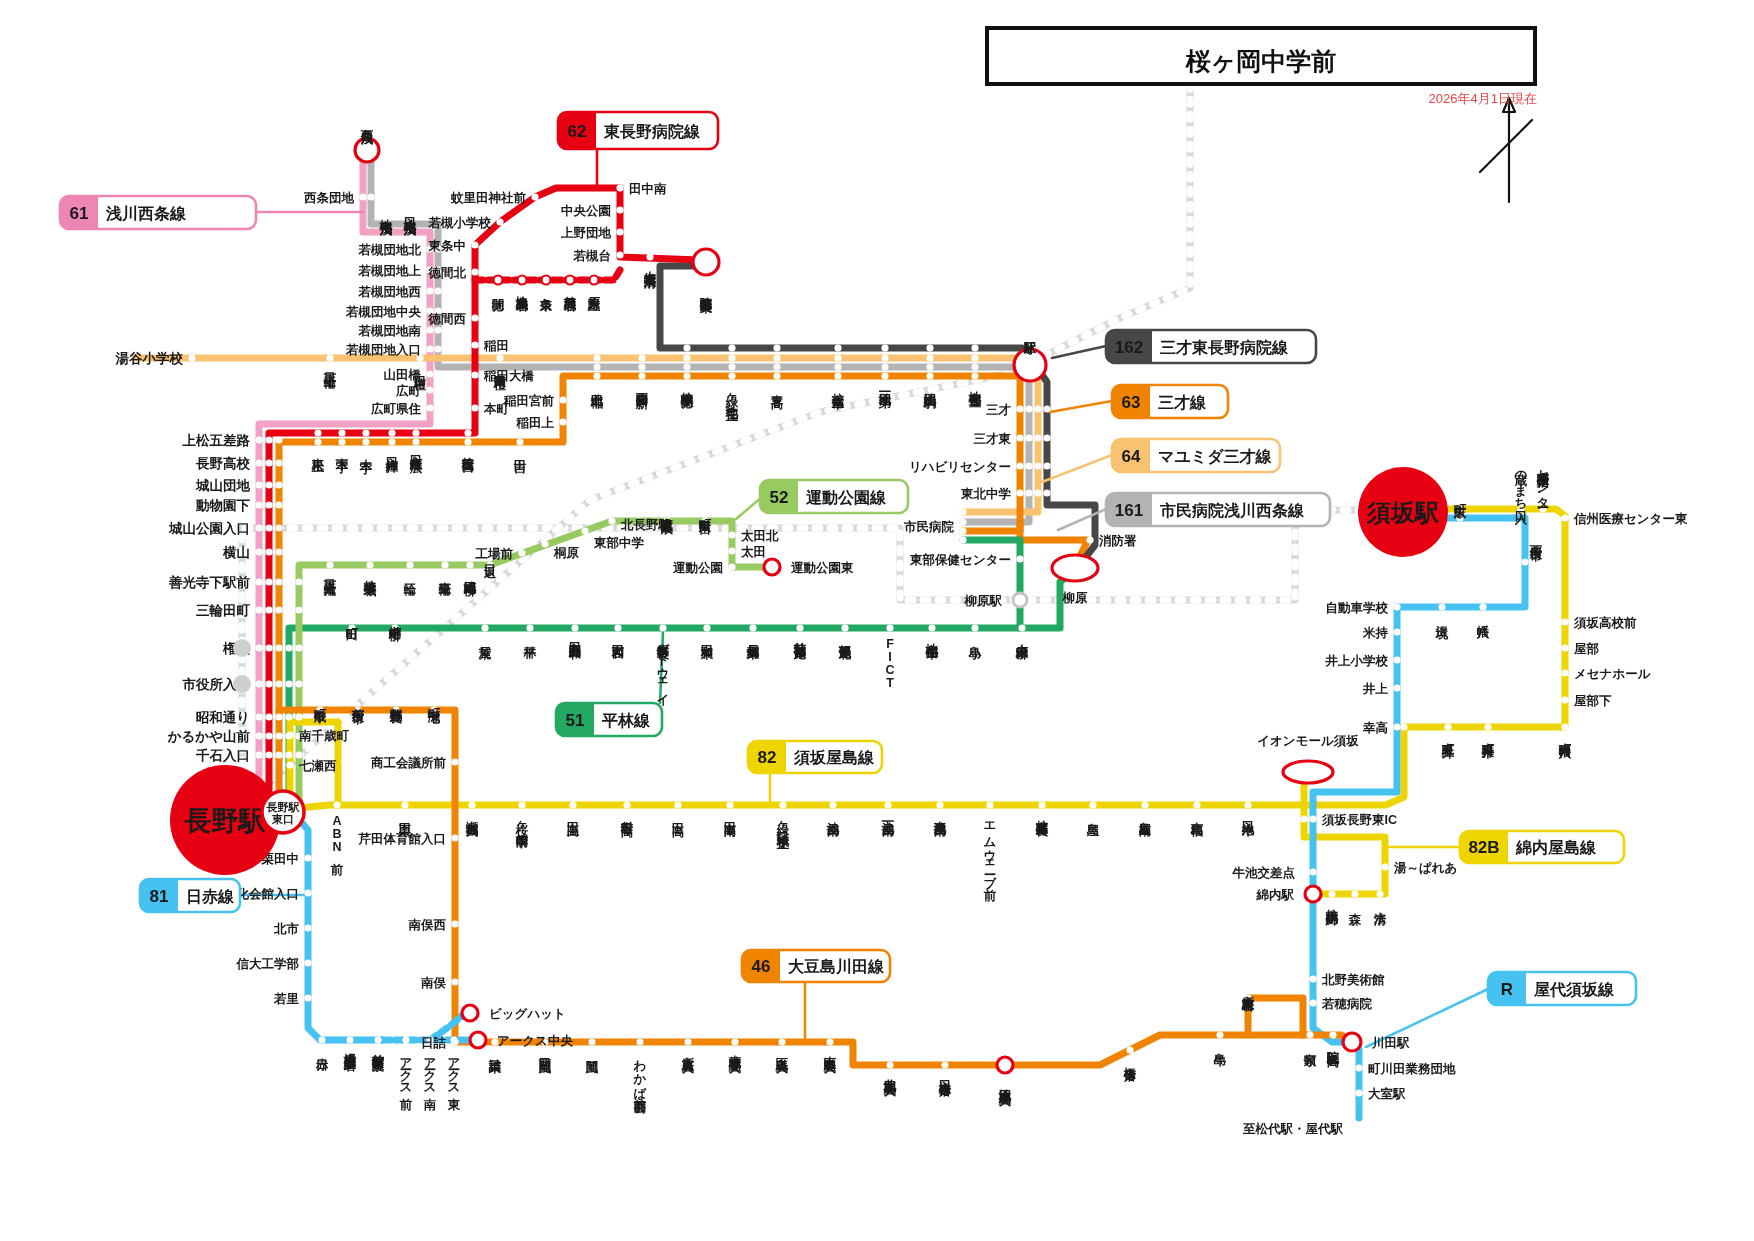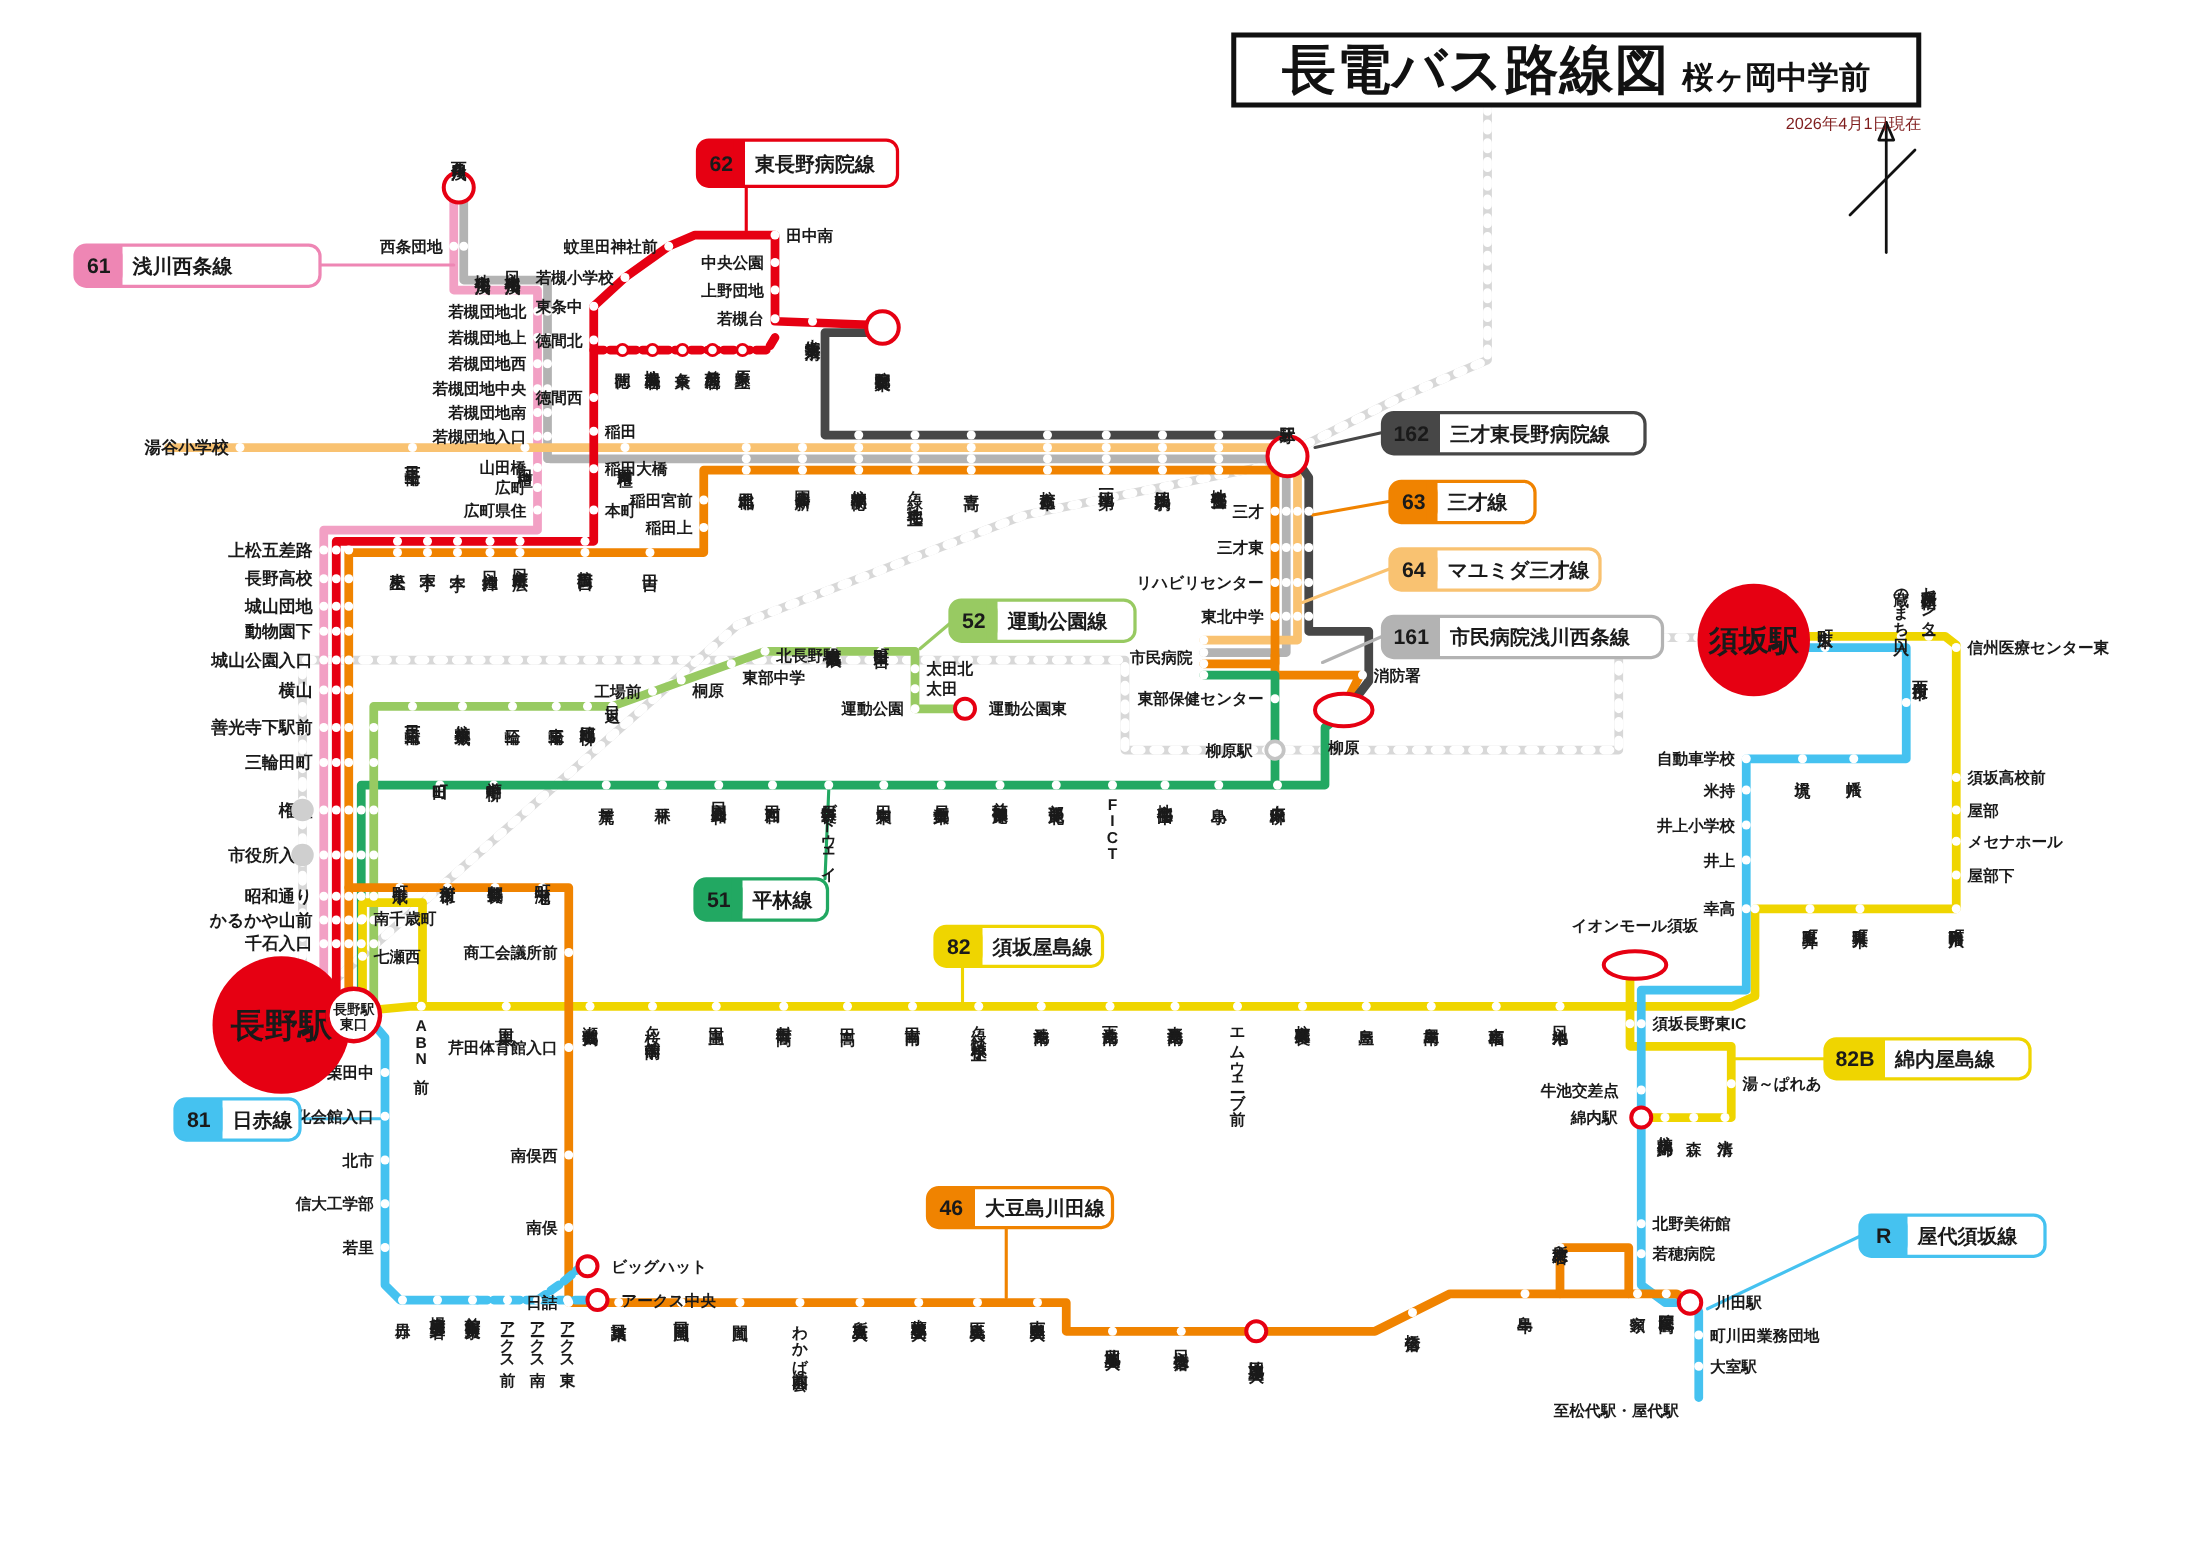--- a/index.html
+++ b/index.html
@@ -2,21 +2,21 @@
 <html><head>
 <meta charset="utf-8">
 <style>
   html,body{margin:0;padding:0;background:#ffffff;}
   body{width:1754px;height:1241px;position:relative;font-family:"Liberation Sans",sans-serif;}
   #map{position:absolute;left:0;top:0;}
   .title-box{position:absolute;left:985px;top:26px;width:552px;height:60px;border:4px solid #111;
     background:#fff;display:flex;align-items:center;justify-content:center;gap:10px;box-sizing:border-box;}
   .title-main{font-size:43px;font-weight:bold;color:#111;letter-spacing:1px;white-space:nowrap;}
   .title-area{font-size:25px;font-weight:bold;color:#111;white-space:nowrap;padding-top:10px;}
-  .date-note{position:absolute;left:985px;top:90px;width:552px;text-align:right;font-size:13px;color:#7f1d1d;}
+  .date-note{position:absolute;left:985px;top:90px;width:552px;text-align:right;font-size:13px;color:#ef4444;}
   svg text{font-family:"Liberation Sans",sans-serif;fill:#1a1a1a;}
   .vtx{writing-mode:vertical-rl;text-orientation:upright;letter-spacing:-1px;}
 </style>
 </head>
 <body>
 
 <svg id="map" width="1754" height="1241" viewBox="0 0 1754 1241">
     <polyline points="242,810 242,528 900,528 900,600 1295,600 1295,510 1362,510" fill="none" stroke="#d8d8d8" stroke-width="7" stroke-linejoin="round" stroke-linecap="round"></polyline>
     <polyline points="242,810 242,528 900,528 900,600 1295,600 1295,510 1362,510" fill="none" stroke="#ffffff" stroke-width="7" stroke-linejoin="round" stroke-linecap="round" stroke-dasharray="5 10"></polyline>
     <polyline points="252,798 590,500 820,412 1016,372" fill="none" stroke="#d8d8d8" stroke-width="7" stroke-linejoin="round" stroke-linecap="round"></polyline>
@@ -630,16 +630,15 @@
     <rect x="1488" y="972" width="38" height="33" rx="9" fill="#45c2f0"></rect>
     <rect x="1517" y="972" width="9" height="33" fill="#45c2f0"></rect>
     <text x="1507" y="994.5" text-anchor="middle" font-size="17" font-weight="bold" fill="#ffffff">R</text>
     <text x="1534" y="994.5" font-size="16" font-weight="bold" fill="#111111">屋代須坂線</text>
     <polyline points="1509,98 1509,202" fill="none" stroke="#111" stroke-width="2.2" stroke-linejoin="round" stroke-linecap="round"></polyline>
     <polyline points="1532,120 1480,172" fill="none" stroke="#111" stroke-width="2.2" stroke-linejoin="round" stroke-linecap="round"></polyline>
     <polyline points="1509,98 1503,112 1515,112 1509,98" fill="none" stroke="#111" stroke-width="2.2" stroke-linejoin="round" stroke-linecap="round"></polyline>
   </svg>
 
 <div class="title-box">
-  <span class="title-main">長電バス路線図</span>
   <span class="title-area">桜ヶ岡中学前</span>
 </div>
 <div class="date-note">2026年4月1日現在</div>
 
 </body></html>

